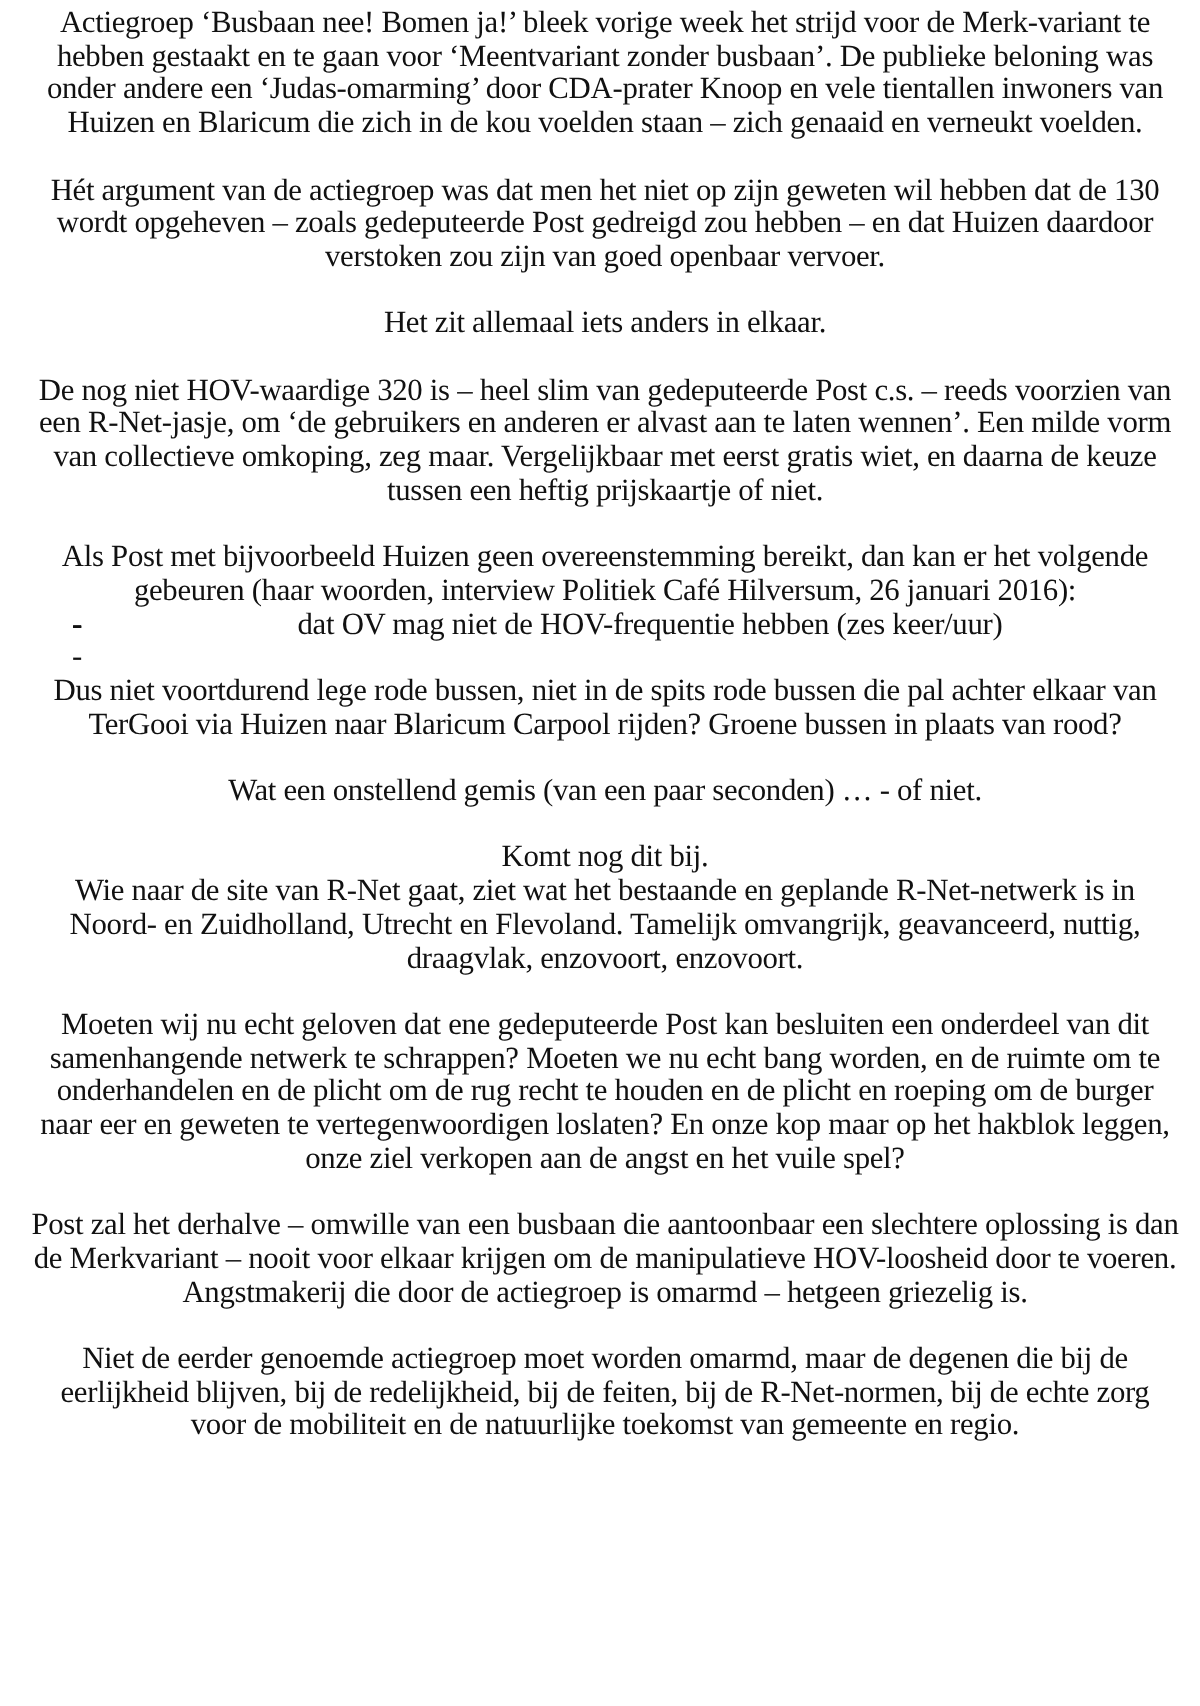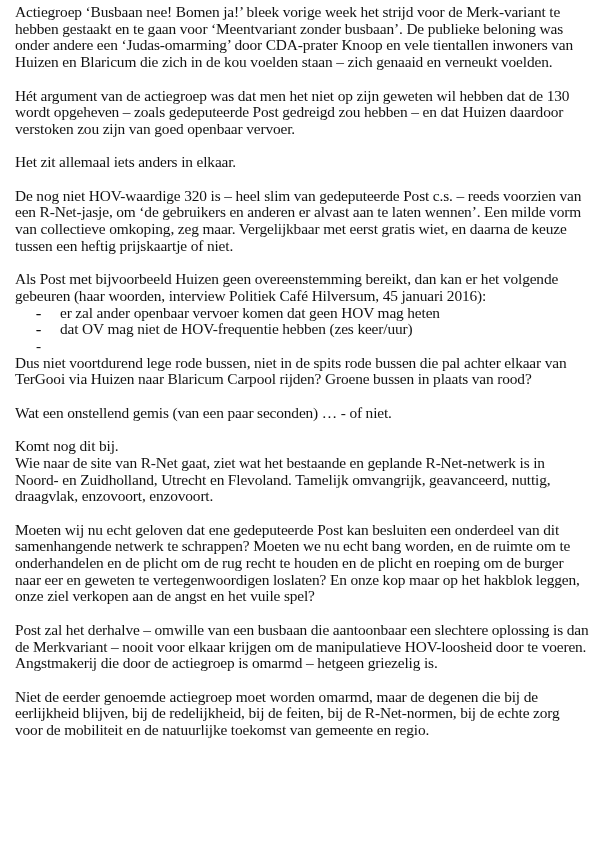--- a/index.html
+++ b/index.html
@@ -11,20 +11,21 @@
       width: 600px;
       height: 853px;
       overflow: hidden;
       font-family: "Liberation Serif", "DejaVu Serif", serif;
       font-size: 15.4px;
       line-height: 16.7px;
       color: #111111;
     }
     .doc {
       padding: 4px 10px 0 15px;
+      text-align: center;
     }
     p {
       margin: 0 0 16.7px 0;
       letter-spacing: -0.15px;
     }
     p.tight { margin-bottom: 0; }
     ul.dash-list {
       list-style: none;
       margin: 0 0 16.7px 0;
       padding: 0;
@@ -41,29 +42,28 @@
     }
   </style>
 </head>
 <body>
 
 <div class="doc">
   <p>Actiegroep ‘Busbaan nee! Bomen ja!’ bleek vorige week het strijd voor de Merk-variant te hebben gestaakt en te gaan voor ‘Meentvariant zonder busbaan’. De publieke beloning was onder andere een ‘Judas-omarming’ door CDA-prater Knoop en vele tientallen inwoners van Huizen en Blaricum die zich in de kou voelden staan – zich genaaid en verneukt voelden.</p>
   <p>Hét argument van de actiegroep was dat men het niet op zijn geweten wil hebben dat de 130 wordt opgeheven – zoals gedeputeerde Post gedreigd zou hebben – en dat Huizen daardoor verstoken zou zijn van goed openbaar vervoer.</p>
   <p>Het zit allemaal iets anders in elkaar.</p>
   <p>De nog niet HOV-waardige 320 is – heel slim van gedeputeerde Post c.s. – reeds voorzien van een R-Net-jasje, om ‘de gebruikers en anderen er alvast aan te laten wennen’. Een milde vorm van collectieve omkoping, zeg maar. Vergelijkbaar met eerst gratis wiet, en daarna de keuze tussen een heftig prijskaartje of niet.</p>
-  <p class="tight">Als Post met bijvoorbeeld Huizen geen overeenstemming bereikt, dan kan er het volgende gebeuren (haar woorden, interview Politiek Café Hilversum, 45 januari 2016):</p>
+  <p class="tight">Als Post met bijvoorbeeld Huizen geen overeenstemming bereikt, dan kan er het volgende gebeuren (haar woorden, interview Politiek Café Hilversum, 26 januari 2016):</p>
 
   <ul class="dash-list">
     <li>
       <span class="bullet">-</span>
     </li>
     <li>
       <span class="bullet">-</span>
-      <span>er zal ander openbaar vervoer komen dat geen HOV mag heten</span>
     </li>
     <li>
       <span class="bullet">-</span>
     </li>
     <li>
       <span class="bullet">-</span>
       <span>dat OV mag niet de HOV-frequentie hebben (zes keer/uur)</span>
     </li>
     <li>
       <span class="bullet">-</span>

